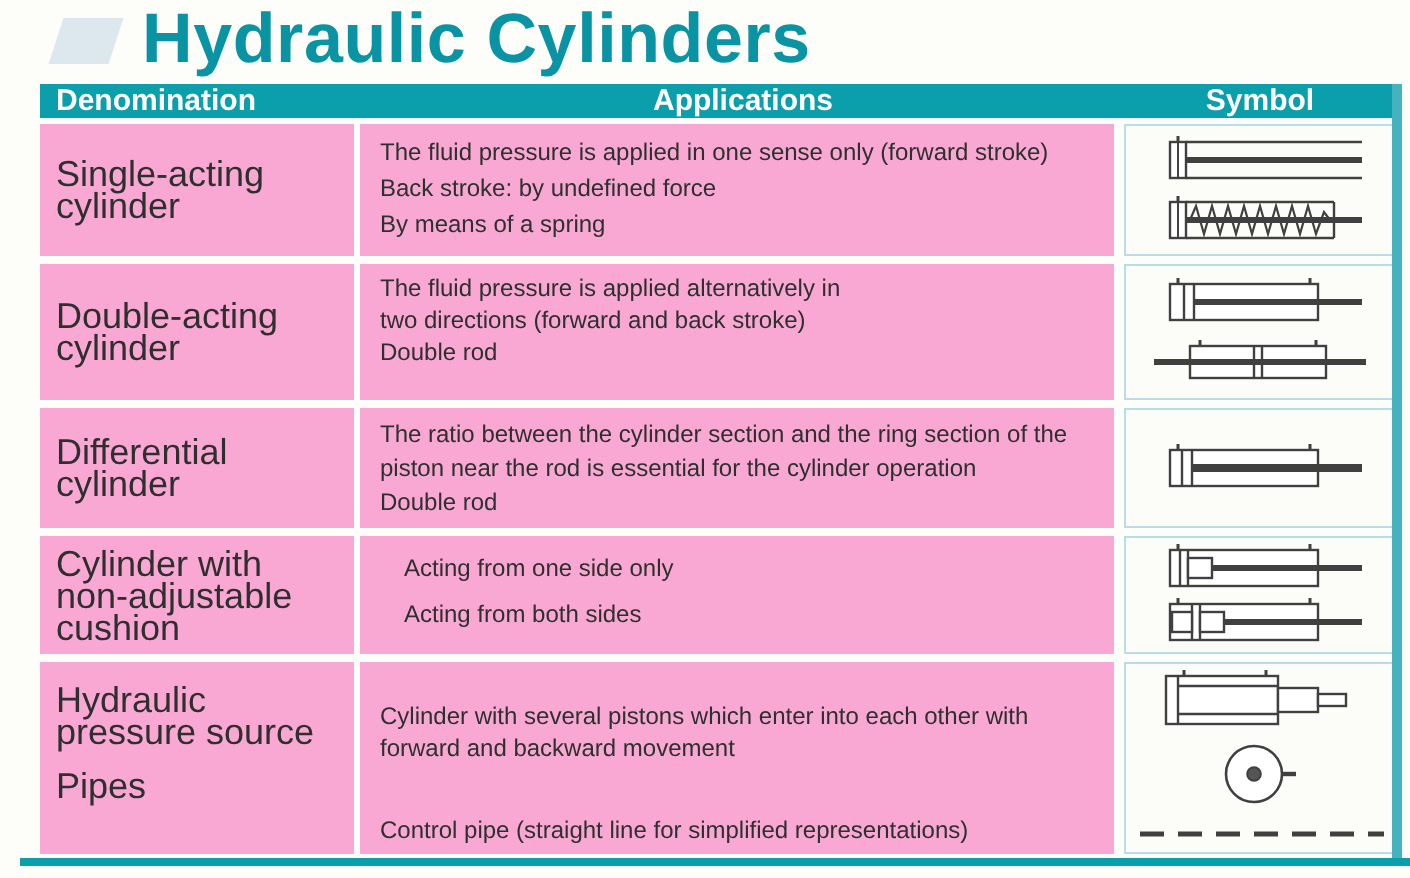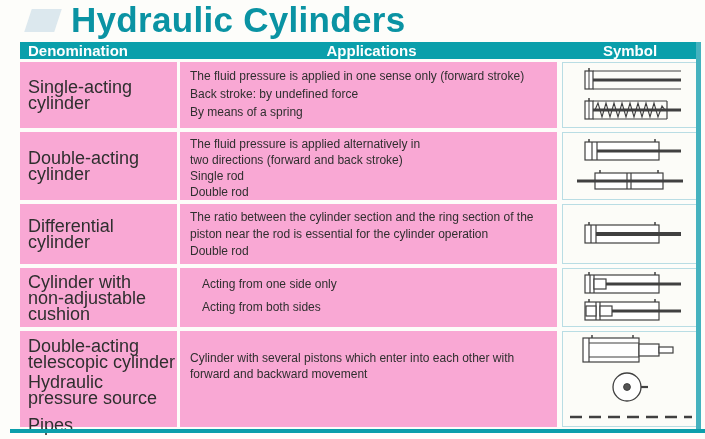--- a/index.html
+++ b/index.html
@@ -107,21 +107,20 @@
   </div>
 
   <div class="row r2">
     <div class="cell denom-cell">
       <div class="dline">Double-acting cylinder</div>
     </div>
     <div class="col-gap"></div>
     <div class="cell apps-cell">
       <div class="aline">The fluid pressure is applied alternatively in</div>
       <div class="aline">two directions (forward and back stroke)</div>
-      <div class="aline">Single rod</div>
       <div class="aline">Double rod</div>
     </div>
     <div class="sym-gap"></div>
     <div class="cell sym-cell">
       <svg class="sym-svg" width="112" height="26" viewBox="0 0 112 26">
         <line x1="14" y1="1" x2="14" y2="4" stroke="#404040" stroke-width="1.5"></line>
         <line x1="80" y1="1" x2="80" y2="4" stroke="#404040" stroke-width="1.5"></line>
         <rect x="10" y="4" width="74" height="18" fill="#ffffff" stroke="#404040" stroke-width="1.2"></rect>
         <line x1="17" y1="4" x2="17" y2="22" stroke="#404040" stroke-width="1.2"></line>
         <line x1="22" y1="4" x2="22" y2="22" stroke="#404040" stroke-width="1.2"></line>
@@ -190,31 +189,28 @@
         <line x1="25" y1="4" x2="25" y2="22" stroke="#404040" stroke-width="1.2"></line>
         <line x1="25" y1="13" x2="106" y2="13" stroke="#404040" stroke-width="3"></line>
         <rect x="11" y="8" width="10" height="10" fill="#ffffff" stroke="#404040" stroke-width="1.2"></rect>
         <rect x="25" y="8" width="12" height="10" fill="#ffffff" stroke="#404040" stroke-width="1.2"></rect>
       </svg>
     </div>
   </div>
 
   <div class="row r5">
     <div class="cell denom-cell">
-      <div class="denom-block1">
-        <div class="dline">Double-acting</div>
-        <div class="dline">telescopic cylinder</div>
-      </div>
       <div class="denom-block2 dline">Hydraulic pressure source</div>
       <div class="denom-block3 dline">Pipes</div>
     </div>
     <div class="col-gap"></div>
     <div class="cell apps-cell">
       <div class="aline">Cylinder with several pistons which enter into each other with</div>
       <div class="aline">forward and backward movement</div>
+      <div class="aline pipes-line">Control pipe (straight line for simplified representations)</div>
     </div>
     <div class="sym-gap"></div>
     <div class="cell sym-cell">
       <svg class="sym-svg" width="112" height="30" viewBox="0 0 112 30">
         <line x1="17" y1="0" x2="17" y2="3" stroke="#404040" stroke-width="1.5"></line>
         <line x1="58" y1="0" x2="58" y2="3" stroke="#404040" stroke-width="1.5"></line>
         <rect x="8" y="3" width="56" height="24" fill="#ffffff" stroke="#404040" stroke-width="1.2"></rect>
         <line x1="14" y1="3" x2="14" y2="27" stroke="#404040" stroke-width="1.2"></line>
         <line x1="14" y1="8" x2="64" y2="8" stroke="#404040" stroke-width="1.2"></line>
         <line x1="14" y1="22" x2="64" y2="22" stroke="#404040" stroke-width="1.2"></line>

